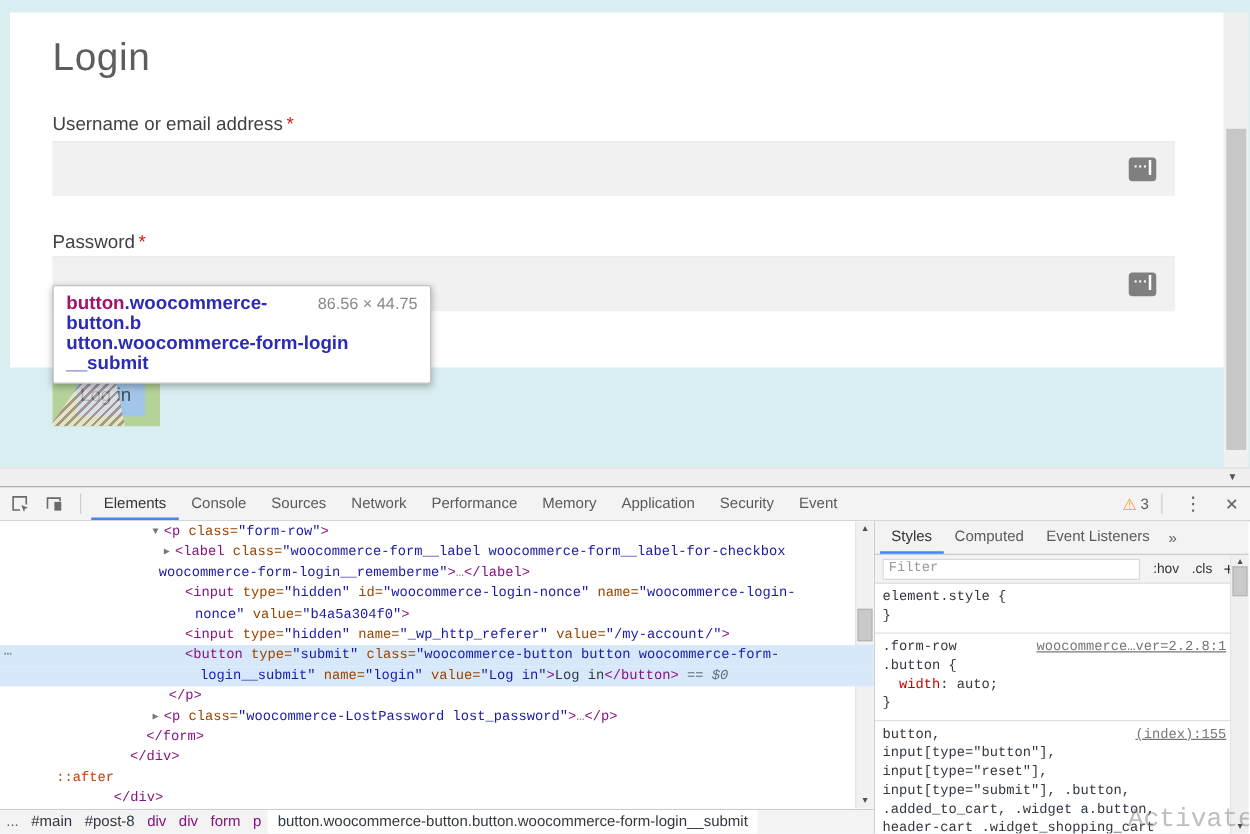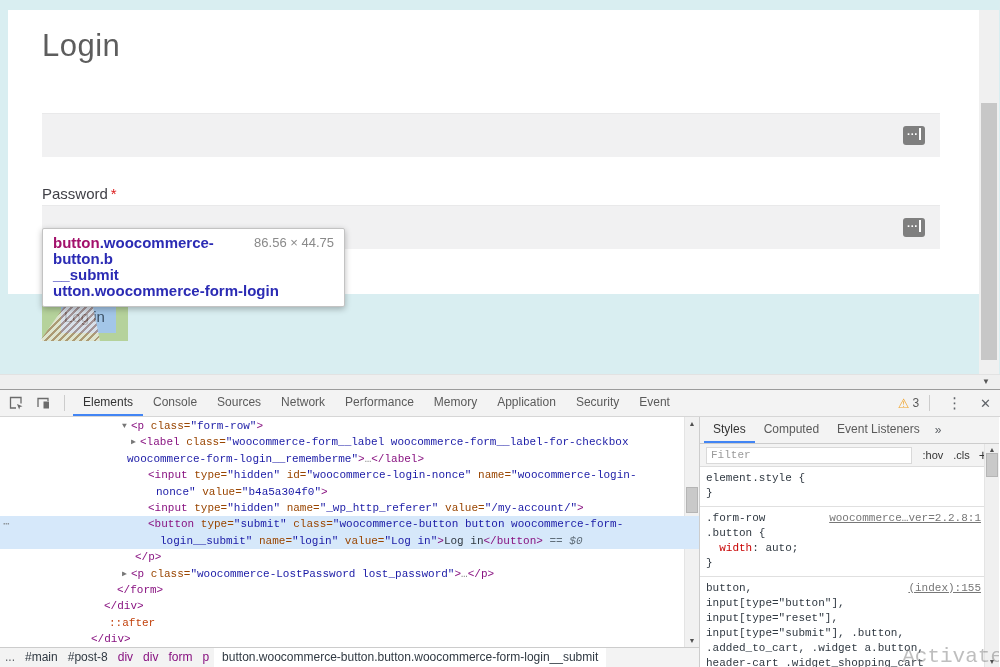--- a/index.html
+++ b/index.html
@@ -102,20 +102,21 @@
 </style>
 </head>
 <body>
 
 <div class="screen">
 
   <div class="browser-page">
     <div class="page-card">
       <div class="page-title">Login</div>
 
+      <div class="field-label" style="top:81px;"><span>Username or email address</span><span class="req">*</span></div>
       <div class="text-input" style="top:103px;">
         <span class="autofill-btn"><i>···</i></span>
       </div>
 
       <div class="field-label" style="top:175px;"><span>Password</span><span class="req">*</span></div>
       <div class="text-input" style="top:195px;">
         <span class="autofill-btn"><i>···</i></span>
       </div>
 
       <div class="remember-label">Remember me</div>
@@ -124,22 +125,22 @@
         <div class="login-content-hl"></div>
         <div class="login-text">Log in</div>
       </div>
       <div class="hatch-cone"></div>
 
       <div class="inspect-tooltip">
         <div class="tt-row">
           <div class="tt-selector"><span class="tt-tag">button</span><span class="tt-cls">.woocommerce-button.b</span></div>
           <div class="tt-dims">86.56 × 44.75</div>
         </div>
+        <div class="tt-selector tt-cls">utton.woocommerce-form-login</div>
         <div class="tt-selector tt-cls">__submit</div>
-        <div class="tt-selector tt-cls">utton.woocommerce-form-login</div>
       </div>
     </div>
 
     <div class="page-vscroll">
       <div class="thumb"></div>
     </div>
     <div class="page-bottom-strip">
       <span class="arr">▼</span>
     </div>
   </div>
@@ -194,21 +195,21 @@
             <div class="code-line" style="padding-left: 127px;"><span class="tk-val">woocommerce-form-login__rememberme"</span><span class="tk-tag">&gt;</span><span class="tk-gray">…</span><span class="tk-tag">&lt;/label&gt;</span></div>
             <div class="code-line" style="padding-left: 148px;"><span class="tk-tag">&lt;input</span><span class="tk-attr"> type=</span><span class="tk-val">"hidden"</span><span class="tk-attr"> id=</span><span class="tk-val">"woocommerce-login-nonce"</span><span class="tk-attr"> name=</span><span class="tk-val">"woocommerce-login-</span></div>
             <div class="code-line" style="padding-left: 156px;"><span class="tk-val">nonce"</span><span class="tk-attr"> value=</span><span class="tk-val">"b4a5a304f0"</span><span class="tk-tag">&gt;</span></div>
             <div class="code-line" style="padding-left: 148px;"><span class="tk-tag">&lt;input</span><span class="tk-attr"> type=</span><span class="tk-val">"hidden"</span><span class="tk-attr"> name=</span><span class="tk-val">"_wp_http_referer"</span><span class="tk-attr"> value=</span><span class="tk-val">"/my-account/"</span><span class="tk-tag">&gt;</span></div>
             <div class="code-line selected" style="padding-left: 148px;"><span class="grip">⋯</span><span class="tk-tag">&lt;button</span><span class="tk-attr"> type=</span><span class="tk-val">"submit"</span><span class="tk-attr"> class=</span><span class="tk-val">"woocommerce-button button woocommerce-form-</span></div>
             <div class="code-line selected" style="padding-left: 160px;"><span class="tk-val">login__submit"</span><span class="tk-attr"> name=</span><span class="tk-val">"login"</span><span class="tk-attr"> value=</span><span class="tk-val">"Log in"</span><span class="tk-tag">&gt;</span><span class="tk-text">Log in</span><span class="tk-tag">&lt;/button&gt;</span><span class="tk-eq"> == $0</span></div>
             <div class="code-line" style="padding-left: 135px;"><span class="tk-tag">&lt;/p&gt;</span></div>
             <div class="code-line" style="padding-left: 122px;"><span class="tk-arrow">▶</span><span class="tk-tag">&lt;p</span><span class="tk-attr"> class=</span><span class="tk-val">"woocommerce-LostPassword lost_password"</span><span class="tk-tag">&gt;</span><span class="tk-gray">…</span><span class="tk-tag">&lt;/p&gt;</span></div>
             <div class="code-line" style="padding-left: 117px;"><span class="tk-tag">&lt;/form&gt;</span></div>
             <div class="code-line" style="padding-left: 104px;"><span class="tk-tag">&lt;/div&gt;</span></div>
-            <div class="code-line" style="padding-left: 109px;"><span class="tk-pseudo">::after</span></div>
+            <div class="code-line" style="padding-left: 45px;"><span class="tk-pseudo">::after</span></div>
             <div class="code-line" style="padding-left: 91px;"><span class="tk-tag">&lt;/div&gt;</span></div>
           </div>
         <div class="dt-status" id="breadcrumbs">
             <span class="bc-item bc-dim">...</span>
             <span class="bc-item bc-id">#main</span>
             <span class="bc-item bc-id">#post-8</span>
             <span class="bc-item bc-tag">div</span>
             <span class="bc-item bc-tag">div</span>
             <span class="bc-item bc-tag">form</span>
             <span class="bc-item bc-tag">p</span>

